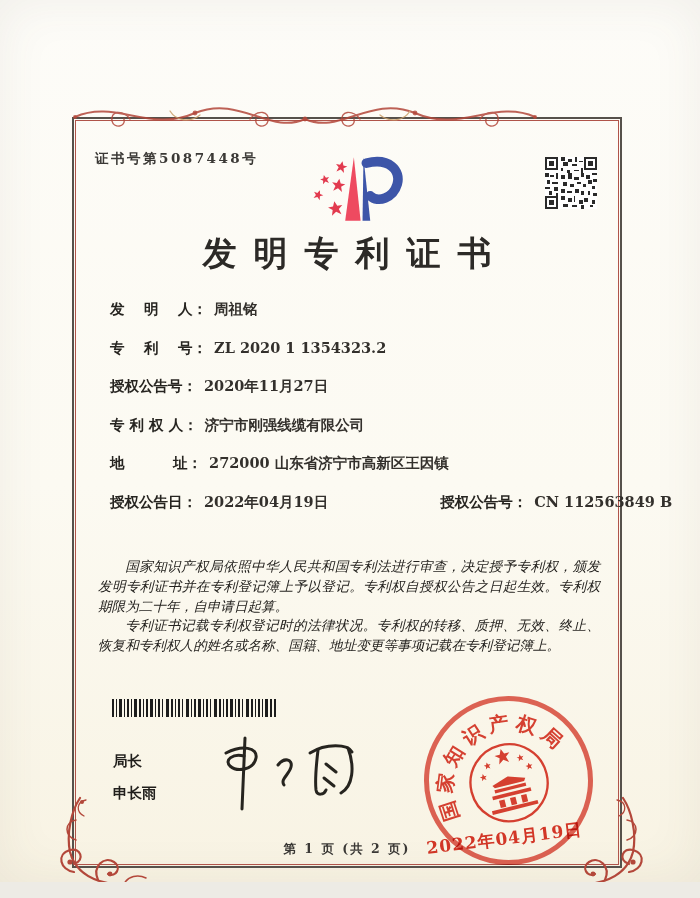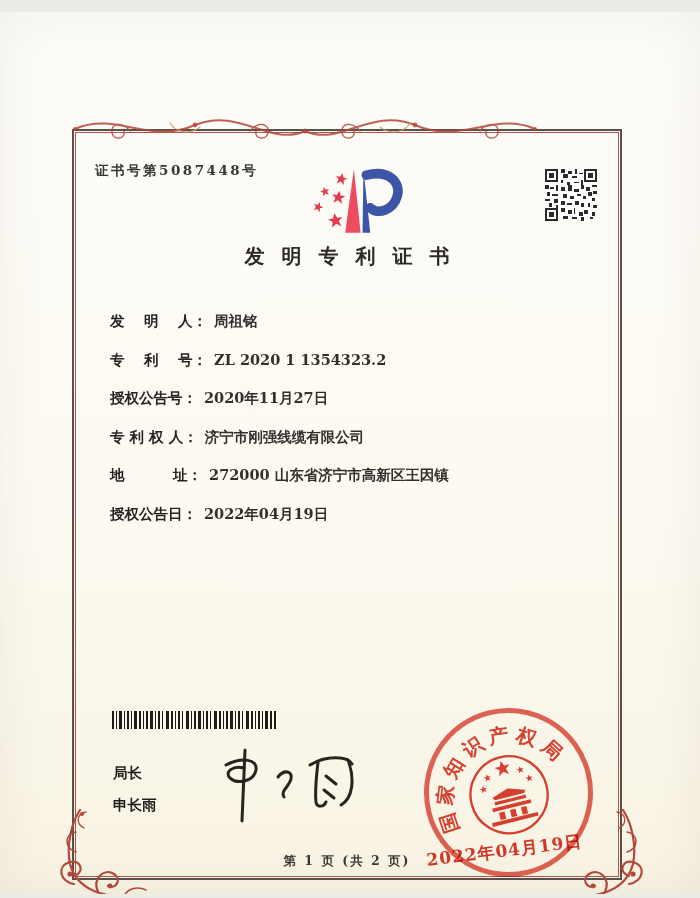--- a/index.html
+++ b/index.html
@@ -3,33 +3,33 @@
 <meta charset="utf-8">
 <style>
   :root{
     --paper:#fcfaf2; --frame-dark:#56514b; --frame-red:#b0544a;
     --ornament-red:#b3473a; --seal-red:#d8382a; --logo-red:#e23a4e;
     --logo-blue:#3d55a8; --ink:#2e2c29;
   }
   *{margin:0;padding:0;box-sizing:border-box}
   html,body{background:#edebe5;}
   body{font-family:"DejaVu Serif","Liberation Serif",serif;color:var(--ink);}
-  .page{position:relative;width:700px;height:882px;margin:12px auto;overflow:hidden;
+  .page{position:relative;width:700px;height:882px;margin:0 auto;overflow:hidden;
     background:linear-gradient(180deg,#fdfcf8 0%,#fcfaf2 55%,#f8f3e3 100%);
     box-shadow:inset 0 0 50px rgba(90,80,60,.08);}
   .frame{position:absolute;left:72px;top:117px;width:550px;height:751px;
     border:2px solid var(--frame-dark);}
   .frame::before{content:"";position:absolute;inset:1px;border:1px solid var(--frame-red);}
   .ornament{position:absolute;pointer-events:none;}
   .cert-no{position:absolute;left:95px;top:150px;font-size:13.5px;font-weight:bold;
     letter-spacing:2.5px;color:#3a3835;}
   .qr{position:absolute;left:545px;top:157px;width:52px;height:52px;}
   .logo{position:absolute;left:297px;top:153px;width:106px;height:76px;}
   .title{position:absolute;left:72px;top:231px;width:550px;text-align:center;
-    font-size:20px;font-weight:bold;letter-spacing:17px;text-indent:17px;color:#2c2a27;}
+    font-size:34px;font-weight:bold;letter-spacing:17px;text-indent:17px;color:#2c2a27;}
   .fields{position:absolute;left:110px;top:300px;width:460px;font-size:14.5px;}
   .field-row{height:38.6px;white-space:nowrap;}
   .flabel{display:inline-block;font-weight:bold;color:#262420;}
   .fvalue{margin-left:7px;font-weight:bold;color:#33302c;}
   .dual{display:flex;gap:44px;}
   .dual .pair2{margin-left:68px;}
   .paragraphs{position:absolute;left:98px;top:557px;width:502px;font-size:13.6px;
     line-height:19.8px;font-style:italic;font-weight:500;color:#24221f;text-align:justify;}
   .paragraphs p{text-indent:2em;}
   .barcode{position:absolute;left:112px;top:699px;width:166px;height:18px;}
@@ -161,23 +161,30 @@
     <div class="field-row">
       <span class="flabel">专 利 权 人：</span><span class="fvalue">济宁市刚强线缆有限公司</span>
     </div>
     <div class="field-row">
       <span class="flabel">地　　　 址：</span><span class="fvalue">272000 山东省济宁市高新区王因镇</span>
     </div>
     <div class="field-row dual">
       <span>
         <span class="flabel">授权公告日：</span><span class="fvalue">2022年04月19日</span>
       </span>
-    </div>
-  </div>
-
+      <span class="pair2">
+        <span class="flabel">授权公告号：</span><span class="fvalue">CN 112563849 B</span>
+      </span>
+    </div>
+  </div>
+
+  <div class="paragraphs">
+    <p>国家知识产权局依照中华人民共和国专利法进行审查，决定授予专利权，颁发发明专利证书并在专利登记簿上予以登记。专利权自授权公告之日起生效。专利权期限为二十年，自申请日起算。</p>
+    <p>专利证书记载专利权登记时的法律状况。专利权的转移、质押、无效、终止、恢复和专利权人的姓名或名称、国籍、地址变更等事项记载在专利登记簿上。</p>
+  </div>
 
   <svg class="barcode" viewBox="0 0 166 18" preserveAspectRatio="none">
     <g fill="#1c1c1c">
       <rect x="0" width="2" height="18"></rect>
         <rect x="4" width="1" height="18"></rect>
         <rect x="7" width="3" height="18"></rect>
       <rect x="12" width="1" height="18"></rect>
         <rect x="15" width="2" height="18"></rect>
         <rect x="19" width="1" height="18"></rect>
       <rect x="22" width="3" height="18"></rect>

